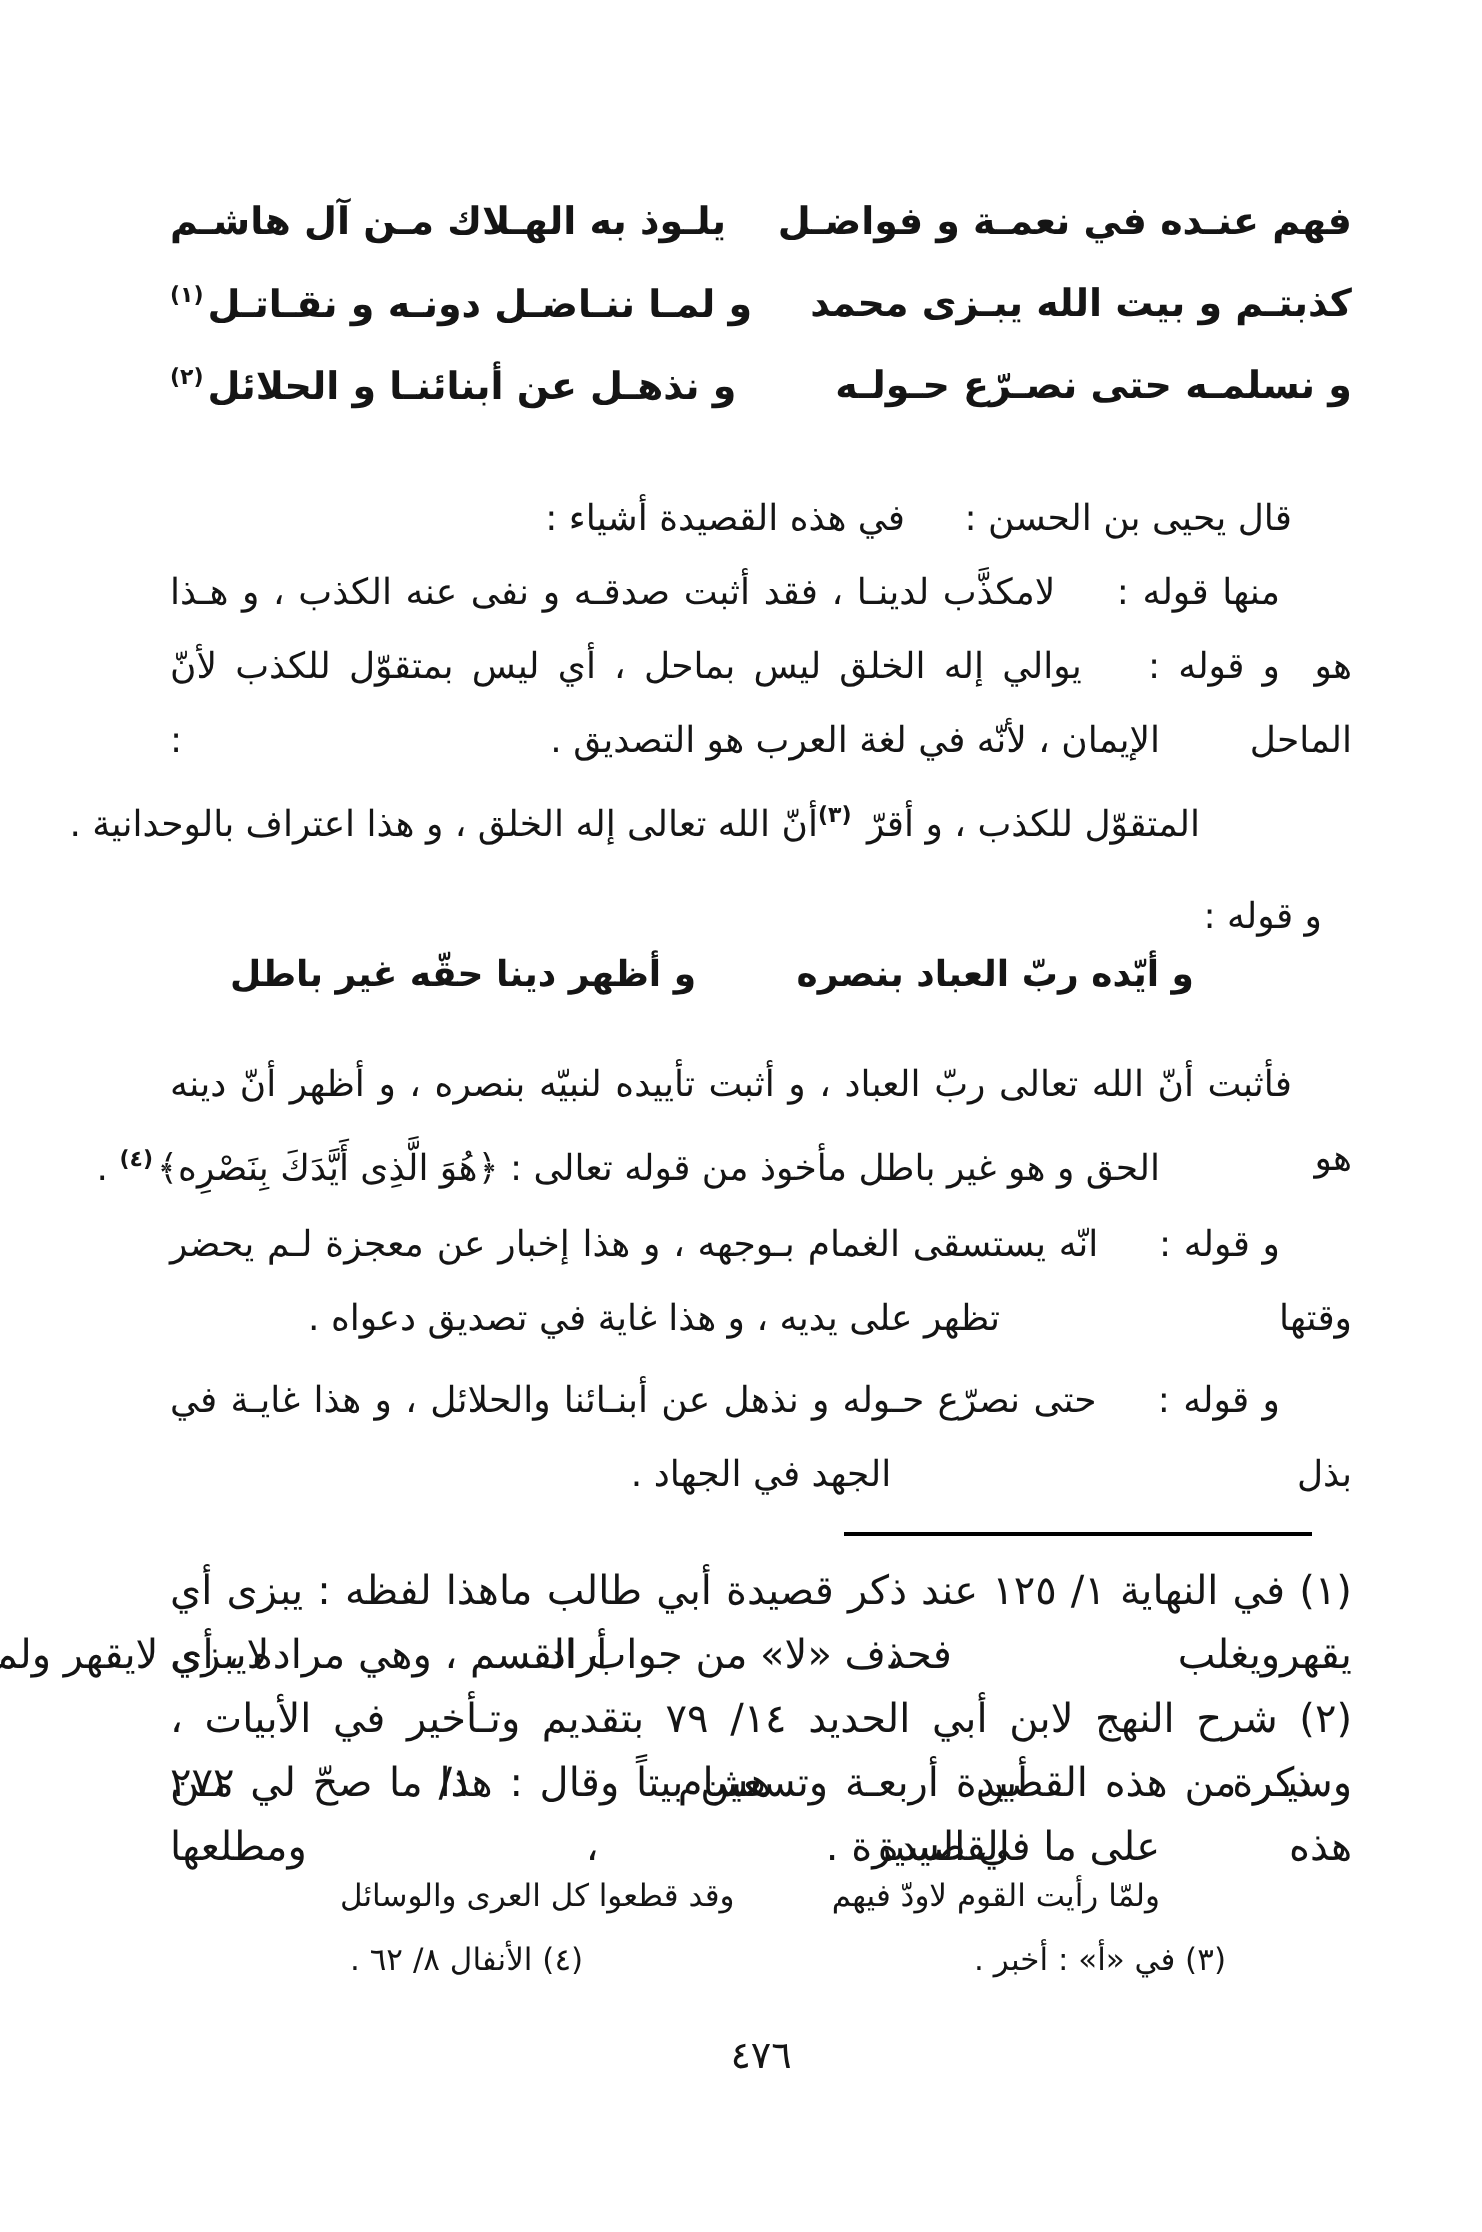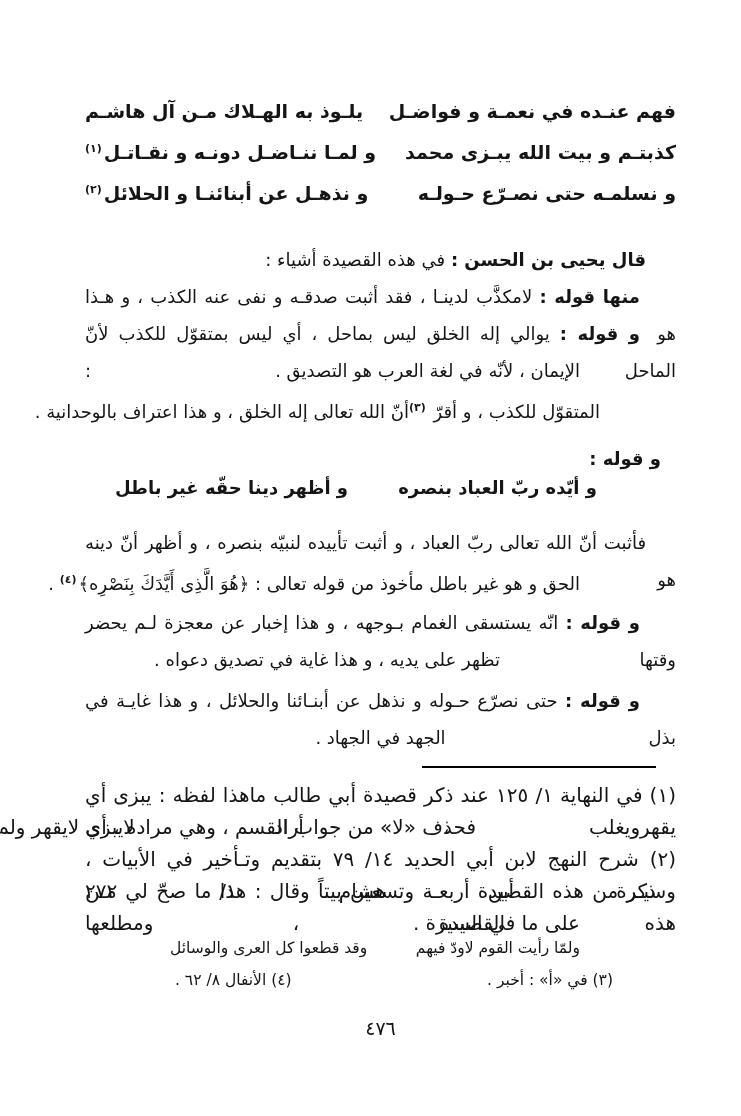--- a/index.html
+++ b/index.html
@@ -13,21 +13,21 @@
   
   .poem-line{
     display:flex;justify-content:space-between;align-items:baseline;
     height:41px;font-size:19px;font-weight:700;white-space:nowrap;
   }
   .hemistich{white-space:nowrap;}
   sup.note{font-size:11px;font-weight:700;vertical-align:super;margin-right:2px;}
 
   
   .bl{font-size:18px;height:37px;line-height:37px;white-space:nowrap;}
-  .bl .lead{font-weight:700;}
+  .bl .lead{font-weight:400;margin-left:24px;}
   .bl-just{text-align:justify;text-align-last:justify;text-indent:36px;white-space:normal;}
   .bl-right{text-align:right;}
   .bl-left{text-align:center;}
   .quran{font-weight:400;}
 
   .mt18{margin-top:18px;} .mt14{margin-top:14px;} .mt10{margin-top:10px;}
   .mt6{margin-top:6px;} .mt4{margin-top:4px;}
 
   .verse-line{
     display:flex;justify-content:space-between;align-items:baseline;

